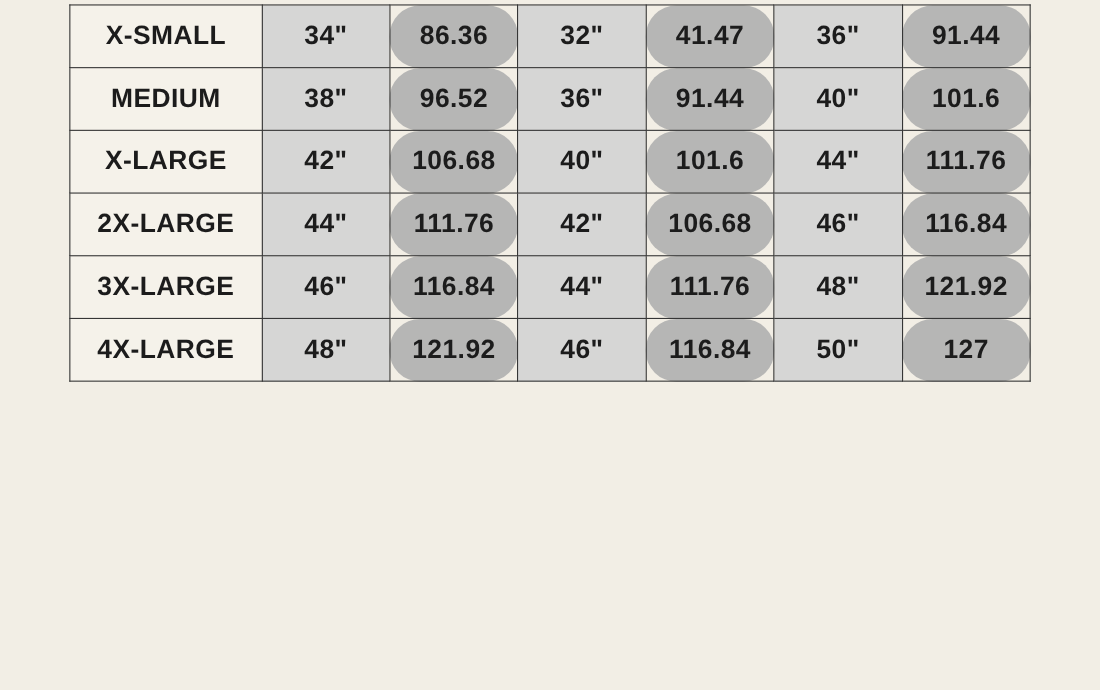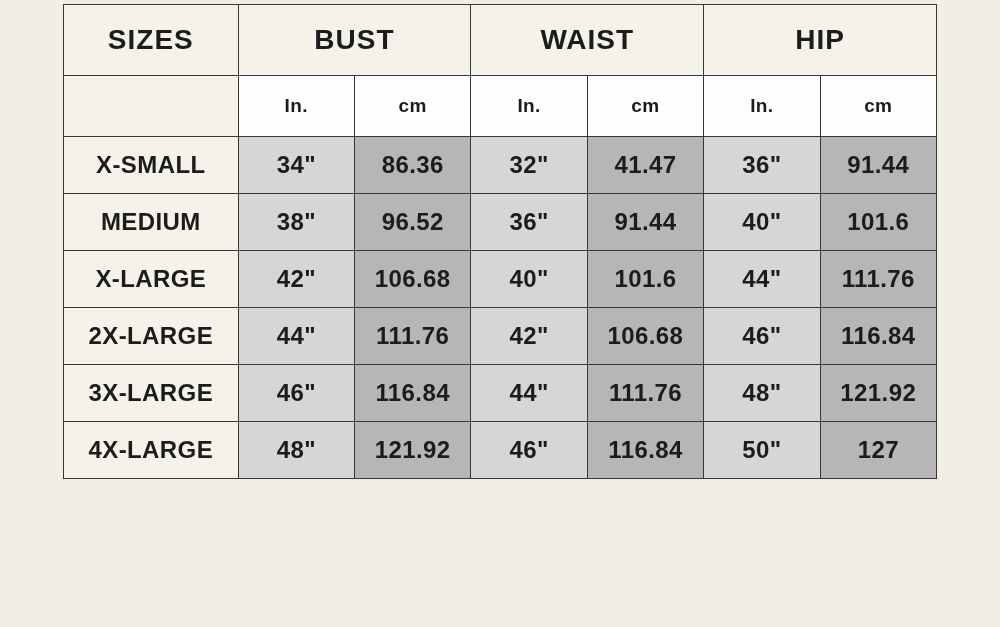--- a/index.html
+++ b/index.html
@@ -42,54 +42,39 @@
     height: 60px;
     font-size: 19px;
   }
   tr.data-row td {
     height: 56px;
     font-size: 24px;
   }
   .c-cream { background: #f5f2ea; }
   .c-white { background: #fdfdfc; }
   .c-in    { background: #d6d6d5; }
-  .c-cm    { background: #b6b6b5; }
+  .c-cm    { background: #b6b6b5; border-radius: 28px; }
 </style>
 </head>
 <body>
 
 <div class="chart-wrap">
   <table class="size-chart">
     <colgroup>
       <col style="width:20%">
       <col style="width:13.333%">
         <col style="width:13.333%">
       <col style="width:13.333%">
         <col style="width:13.333%">
       <col style="width:13.333%">
         <col style="width:13.333%">
     </colgroup>
 
     <tbody>
-        <tr class="group-header-row">
-      <th class="c-cream">SIZES</th>
-      <th class="c-cream" colspan="2">BUST</th>
-      <th class="c-cream" colspan="2">WAIST</th>
-      <th class="c-cream" colspan="2">HIP</th>
-    </tr>
 
-    <tr class="unit-header-row">
-      <th class="c-cream"></th>
-      <th class="c-white">In.</th>
-      <th class="c-white">cm</th>
-      <th class="c-white">In.</th>
-      <th class="c-white">cm</th>
-      <th class="c-white">In.</th>
-      <th class="c-white">cm</th>
-    </tr>
 
     <tr class="data-row">
       <td class="c-cream">X-SMALL</td>
       <td class="c-in">34"</td>
       <td class="c-cm">86.36</td>
       <td class="c-in">32"</td>
       <td class="c-cm">41.47</td>
       <td class="c-in">36"</td>
       <td class="c-cm">91.44</td>
     </tr>

